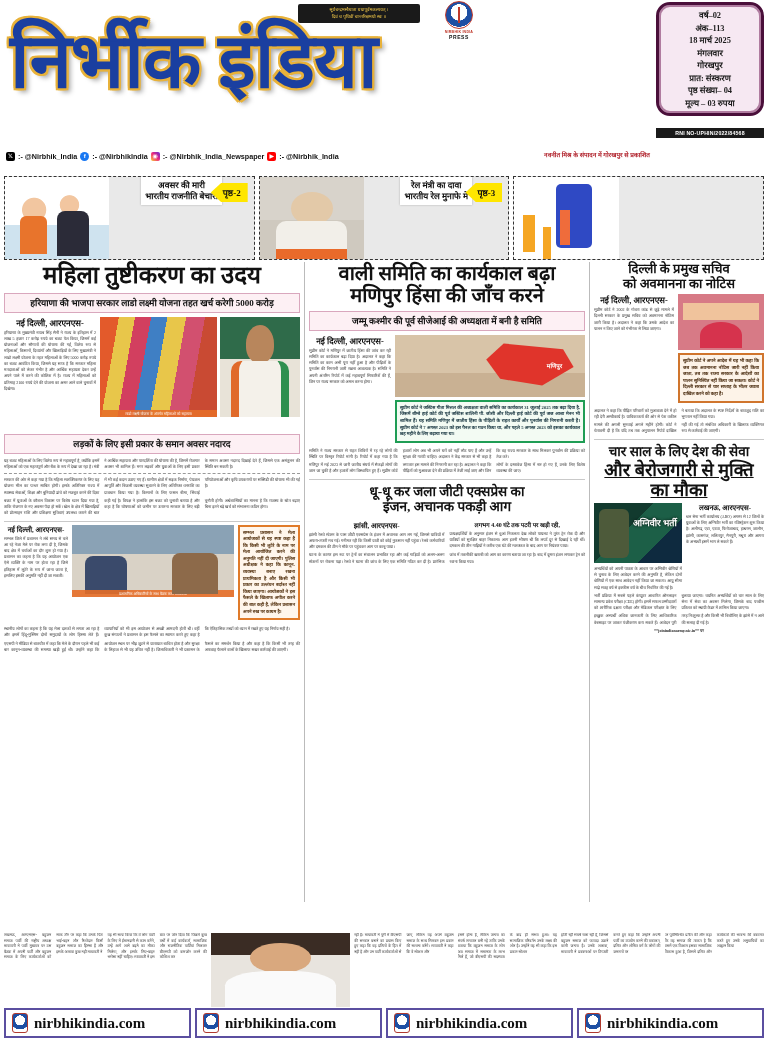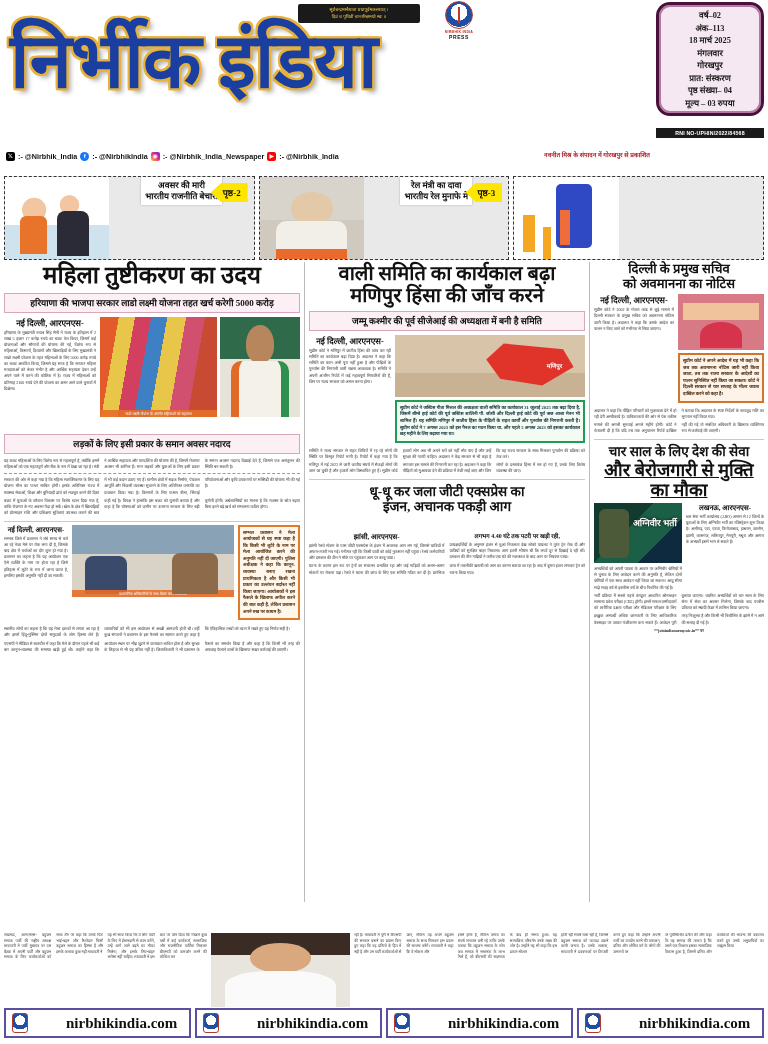--- a/index.html
+++ b/index.html
@@ -224,21 +224,21 @@
   .footer{position:absolute;left:4px;top:1008px;width:760px;height:30px;display:flex;gap:4px;}
   .f-cell{
     flex:1;border:2px solid #5b4fa0;background:#fff;display:flex;align-items:center;gap:6px;
     padding-left:6px;box-sizing:border-box;
   }
   .f-emb{width:14px;height:18px;flex:0 0 auto;
      background:radial-gradient(circle at 50% 35%,#fff 0 36%,#1e4fa3 37% 66%,#fff 67%);
      border:1px solid #b03a2e;border-radius:3px;position:relative;}
   .f-emb:after{content:"";position:absolute;left:50%;top:60%;width:100%;transform:translateX(-50%);
      font-size:3px;color:#b03a2e;text-align:center;}
-  .f-url{font-size:15px;font-weight:bold;color:#111;font-family:"Liberation Serif","DejaVu Serif",serif;margin-left:32px;}
+  .f-url{font-size:15px;font-weight:bold;color:#111;font-family:"Liberation Serif","DejaVu Serif",serif;}
 
   .hrule{height:1px;background:#c9c9c9;margin:3px 0;}
   .dash-sep{border-top:1px dashed #999;margin:3px 0;}
 </style>
 </head>
 <body>
 
 <div class="page">
 
   <div class="masthead">
@@ -390,21 +390,21 @@
       </div>
 
       <div class="body-txt cols3" style="margin-top:2px;">समिति ने राज्य सरकार से राहत शिविरों में रह रहे लोगों की स्थिति पर विस्तृत रिपोर्ट मांगी है। रिपोर्ट में कहा गया है कि हजारों लोग अब भी अपने घरों को नहीं लौट पाए हैं और उन्हें सुरक्षा की गारंटी चाहिए। अदालत ने केंद्र सरकार से भी कहा है कि वह राज्य सरकार के साथ मिलकर पुनर्वास की प्रक्रिया को तेज करे।</div>
       <div class="body-txt cols3" style="margin-top:2px;">मणिपुर में मई 2023 से जारी जातीय संघर्ष में सैकड़ों लोगों की जान जा चुकी है और हजारों लोग विस्थापित हुए हैं। सुप्रीम कोर्ट लगातार इस मामले की निगरानी कर रहा है। अदालत ने कहा कि पीड़ितों को मुआवजा देने की प्रक्रिया में तेजी लाई जाए और जिन लोगों के दस्तावेज हिंसा में नष्ट हो गए हैं, उनके लिए विशेष व्यवस्था की जाए।</div>
 
       <div class="hrule" style="margin-top:4px;"></div>
 
       <h1 class="head" style="font-size:13.5px;margin-top:4px;">धू-धू कर जला जीटी एक्सप्रेस का</h1>
       <h1 class="head" style="font-size:13.5px;">इंजन, अचानक पकड़ी आग</h1>
 
-      <div style="display:flex;gap:5px;margin-top:18px;">
+      <div style="display:flex;gap:5px;margin-top:7px;">
         <div style="flex:1;">
           <div class="byline" style="font-size:7px;">झांसी, आरएनएस-</div>
           <div class="body-txt">झांसी रेलवे स्टेशन के पास जीटी एक्सप्रेस के इंजन में अचानक आग लग गई, जिससे यात्रियों में अफरा-तफरी मच गई। गनीमत रही कि किसी यात्री को कोई नुकसान नहीं पहुंचा। रेलवे कर्मचारियों और दमकल की टीम ने मौके पर पहुंचकर आग पर काबू पाया।</div>
         </div>
         <div style="flex:1;">
           <div class="byline" style="font-size:6px;">लगभग 4.40 घंटे तक पटरी पर खड़ी रही,</div>
           <div class="body-txt">प्रत्यक्षदर्शियों के अनुसार इंजन से धुआं निकलता देख लोको पायलट ने तुरंत ट्रेन रोक दी और यात्रियों को सुरक्षित बाहर निकाला। आग इतनी भीषण थी कि लपटें दूर से दिखाई दे रही थीं। दमकल की तीन गाड़ियों ने करीब एक घंटे की मशक्कत के बाद आग पर नियंत्रण पाया।</div>
         </div>
       </div>
       <div class="body-txt cols2" style="margin-top:2px;">घटना के कारण इस रूट पर ट्रेनों का संचालन प्रभावित रहा और कई गाड़ियों को अलग-अलग स्टेशनों पर रोकना पड़ा। रेलवे ने घटना की जांच के लिए एक समिति गठित कर दी है। प्रारंभिक जांच में तकनीकी खराबी को आग का कारण बताया जा रहा है। बाद में दूसरा इंजन लगाकर ट्रेन को रवाना किया गया।</div>

